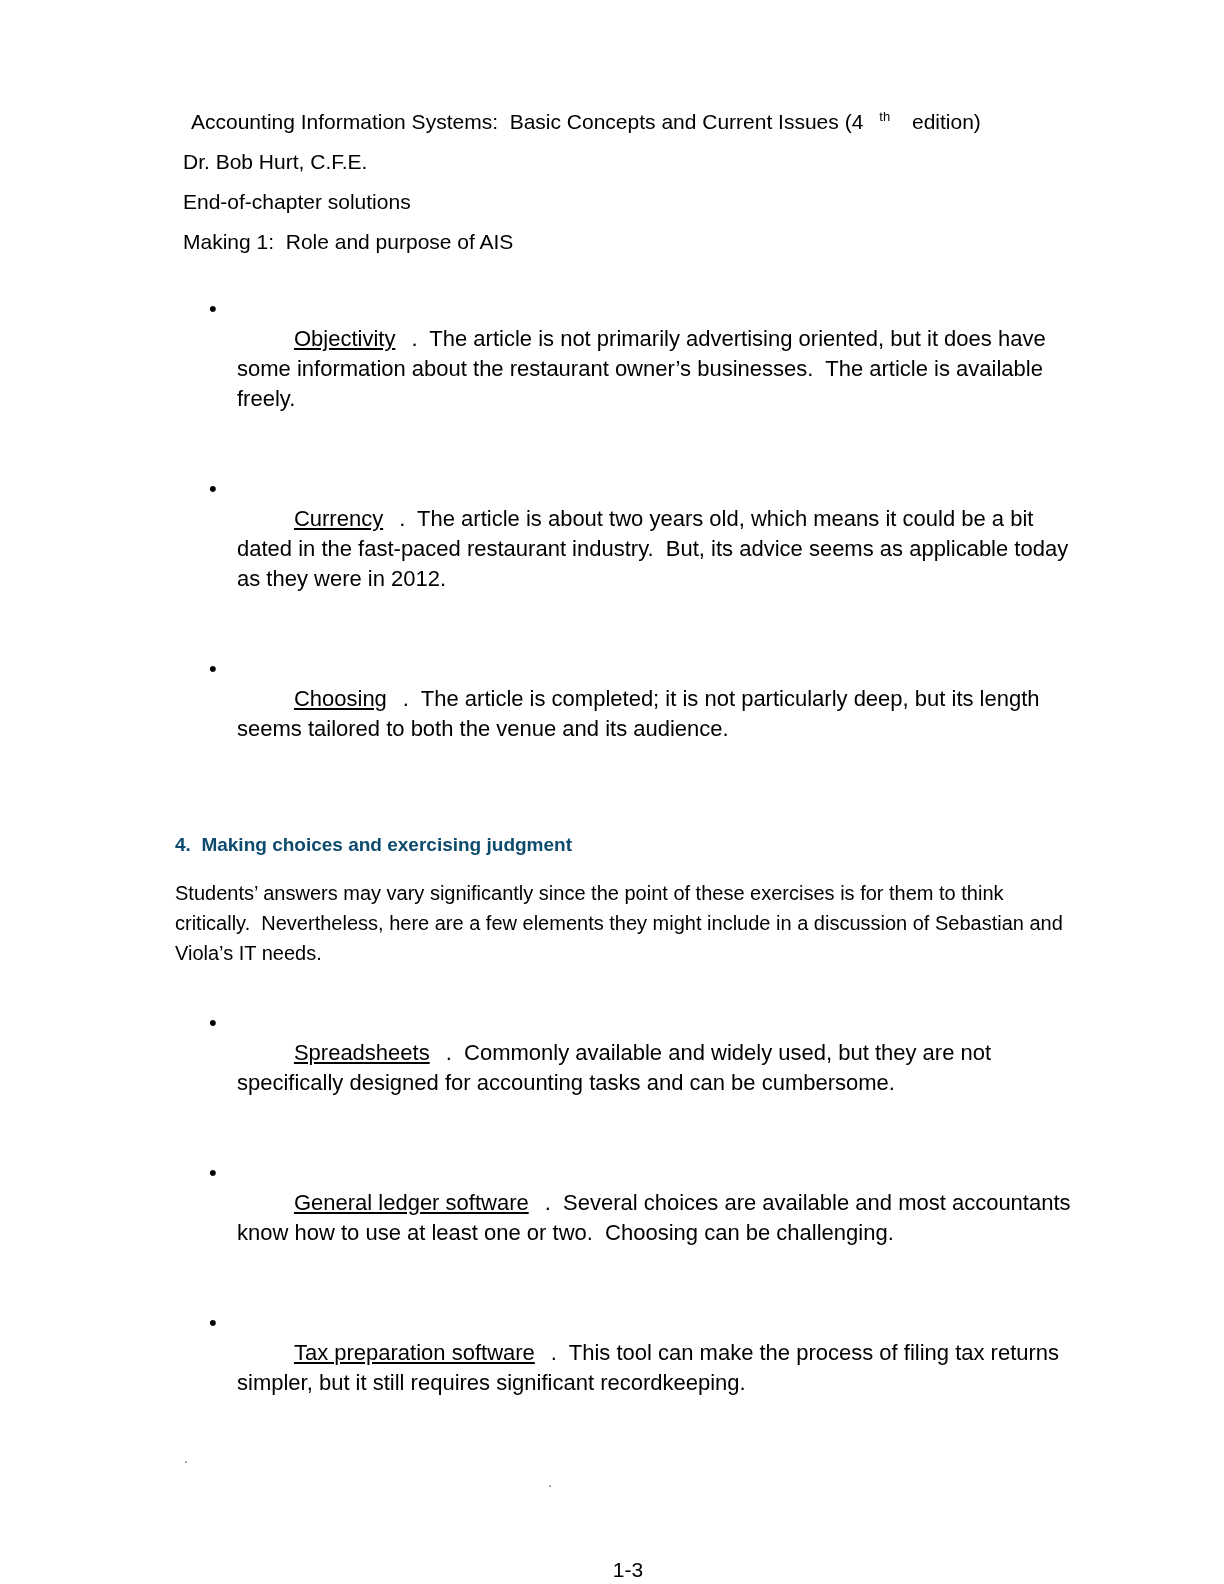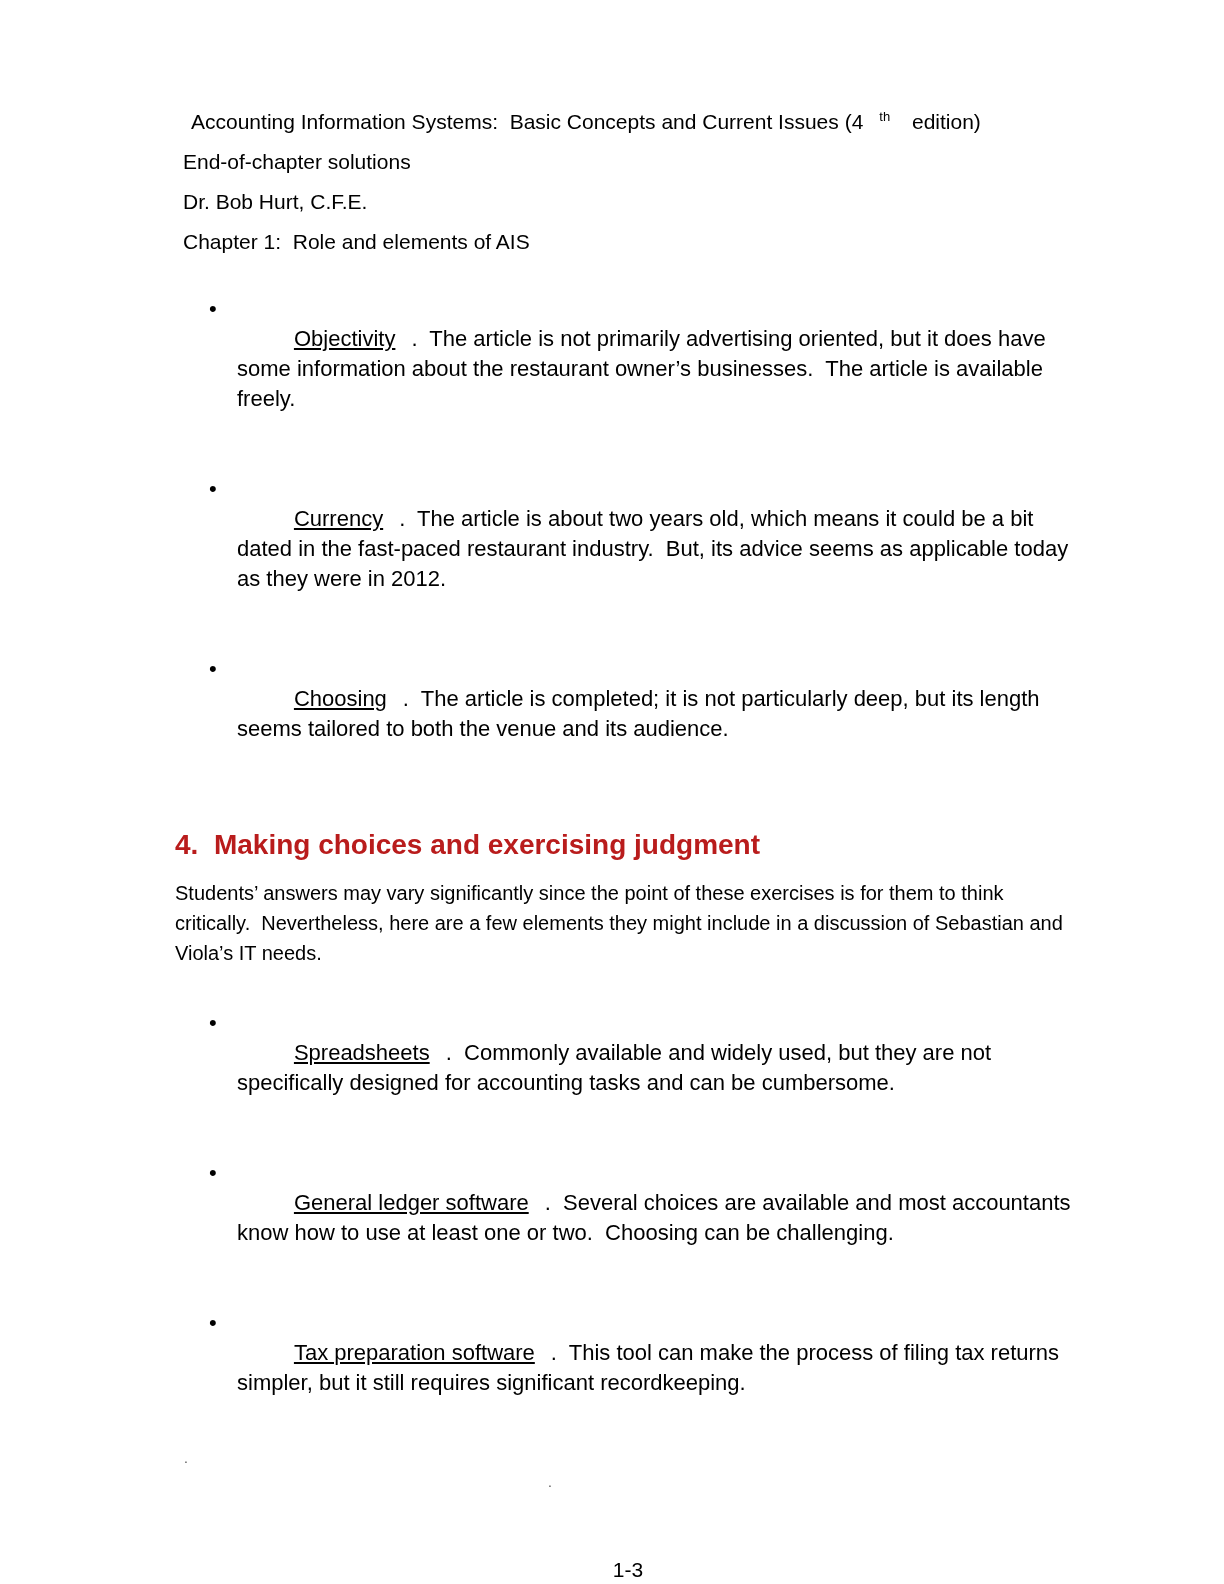--- a/index.html
+++ b/index.html
@@ -41,24 +41,24 @@
   }
   ul.bullets .marker {
     position: absolute;
     left: 34px;
     top: 0;
   }
   .term { text-decoration: underline; text-align: right; }
 
   .section-heading {
     margin-top: 40px;
-    font-size: 28px;
+    font-size: 19px;
     line-height: 30px;
     font-weight: bold;
-    color: #b91c1c;
+    color: #0c4a6e;
     white-space: pre-wrap;
   }
   .para {
     font-size: 20px;
     line-height: 30px;
     margin-top: 2px;
     white-space: pre-wrap;
   }
   ul.bullets.second { margin-top: 24px; }
 
@@ -81,23 +81,23 @@
   .stray-2 { left: 524px; top: 1450px; }
 </style>
 </head>
 <body>
 
 <div class="page">
   <div class="content">
 
     <div class="header">
       <div class="header-line"><span>Accounting Information Systems:  Basic Concepts and Current Issues (4</span><sup>th</sup><span> edition)</span></div>
+      <div class="header-line">Dr. Bob Hurt, C.F.E.</div>
       <div class="header-line">End-of-chapter solutions</div>
-      <div class="header-line">Dr. Bob Hurt, C.F.E.</div>
-      <div class="header-line">Chapter 1:  Role and elements of AIS</div>
+      <div class="header-line">Making 1:  Role and purpose of AIS</div>
     </div>
 
     <ul class="bullets">
       <li>
         <span class="marker">•</span><span class="term">Objectivity</span><span class="rest">.  The article is not primarily advertising oriented, but it does have some information about the restaurant owner’s businesses.  The article is available freely.</span>
       </li>
       <li>
         <span class="marker">•</span><span class="term">Currency</span><span class="rest">.  The article is about two years old, which means it could be a bit dated in the fast-paced restaurant industry.  But, its advice seems as applicable today as they were in 2012.</span>
       </li>
       <li>

